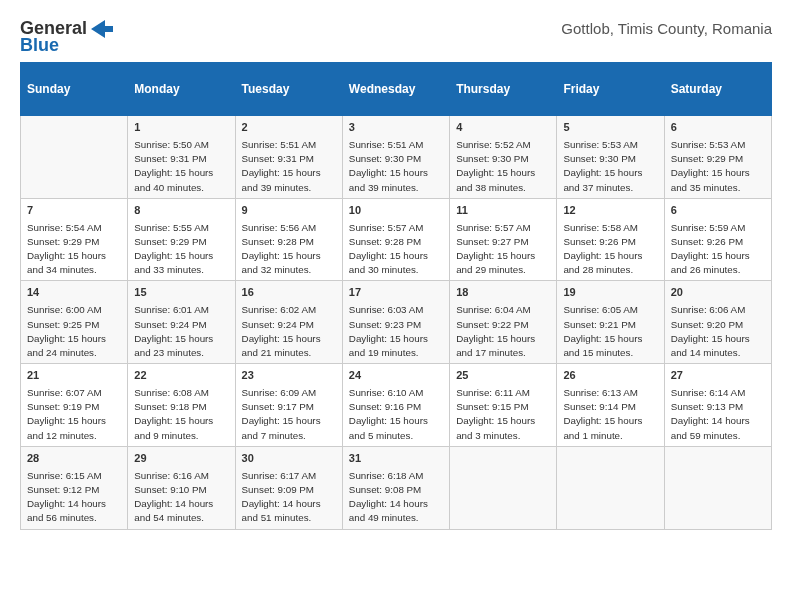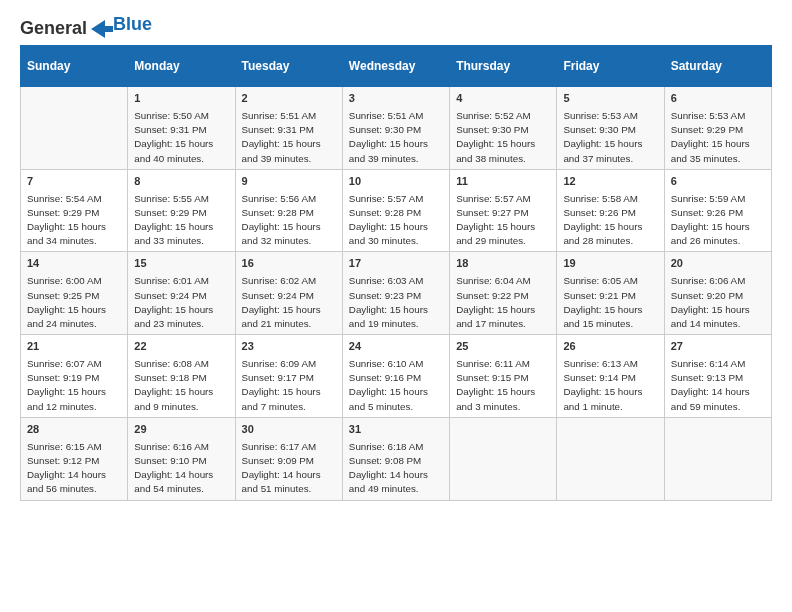--- a/index.html
+++ b/index.html
@@ -16,21 +16,21 @@
       padding: 18px 20px 12px 20px;
     }
     .header {
       display: flex;
       justify-content: space-between;
       align-items: flex-start;
       margin-bottom: 6px;
     }
     .logo {
       display: flex;
-      flex-direction: row;
+      flex-direction: column;
       align-items: flex-start;
       text-align: right;
     }
     .logo-text {
       display: flex;
       align-items: center;
       gap: 2px;
     }
     .logo-general {
       font-size: 18px;
@@ -62,21 +62,21 @@
       margin-top: 2px;
     }
     table {
       width: 100%;
       border-collapse: collapse;
       font-size: 10.5px;
     }
     thead tr th {
       background-color: #1a6ab0;
       color: #fff;
-      padding: 13px 6px;
+      padding: 19px 6px;
       text-align: left;
       font-size: 12px;
       font-weight: bold;
       border: 1px solid #1a6ab0;
     }
     tbody tr td {
       border: 1px solid #ccc;
       padding: 4px 6px;
       vertical-align: top;
       color: #333;
@@ -108,20 +108,21 @@
     <div class="logo">
       <div class="logo-text">
         <span class="logo-general">General</span>
         <svg class="logo-arrow" viewBox="0 0 22 18" xmlns="http://www.w3.org/2000/svg">
           <polygon points="0,9 14,0 14,6 22,6 22,12 14,12 14,18" fill="#1a6ab0"></polygon>
         </svg>
       </div>
       <span class="logo-blue" style="margin-top:-4px;">Blue</span>
     </div>
     <div class="title-block">
+      <div class="subtitle">Gottlob, Timis County, Romania</div>
     </div>
   </div>
 
   <table>
     <thead>
       <tr>
       <th>Sunday</th>
           <th>Monday</th>
           <th>Tuesday</th>
           <th>Wednesday</th>

